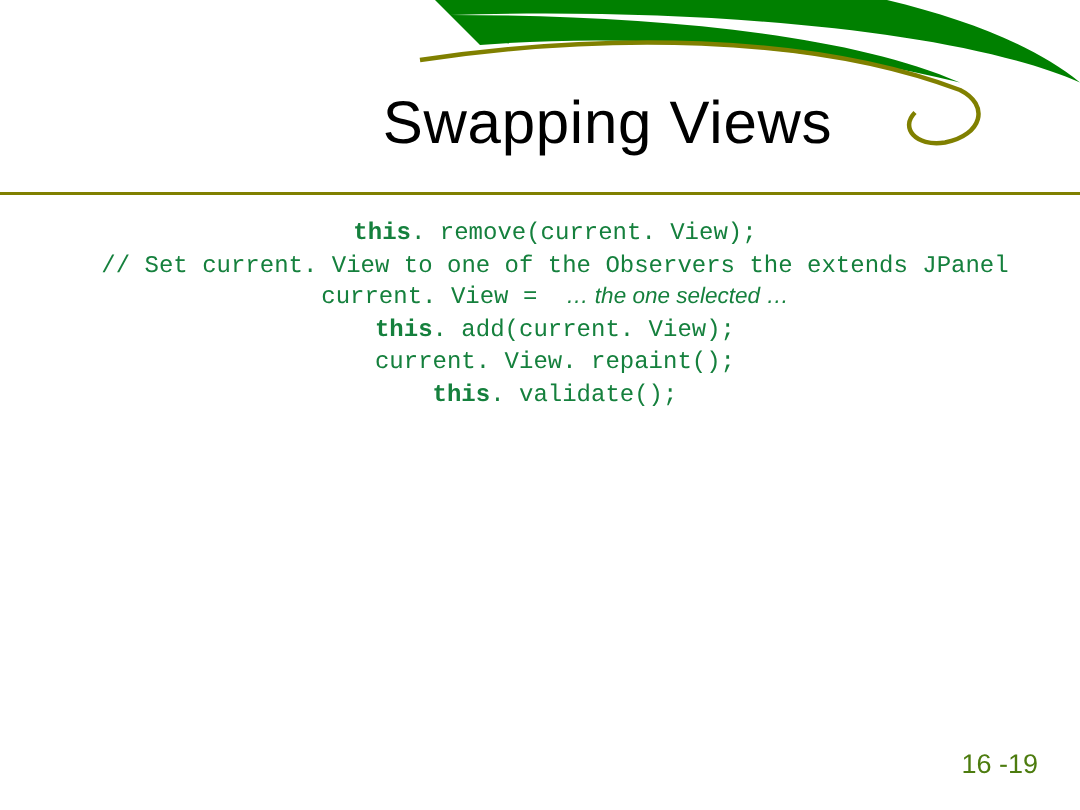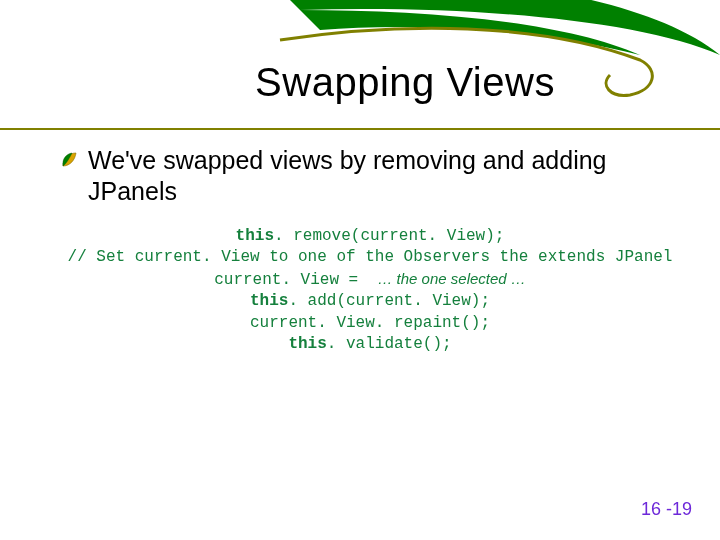--- a/index.html
+++ b/index.html
@@ -84,48 +84,41 @@
     font-family: Arial, Helvetica, sans-serif;
     font-style: italic;
     font-size: 15px;
   }
   
   .slidenum {
     position: absolute;
     bottom: 20px;
     right: 28px;
     font-size: 18px;
-    color: #6d28d9;
+    color: #4d7c0f;
   }
 </style>
 </head>
 <body>
 
 <div class="slide">
 
   <svg class="header-deco" viewBox="0 0 720 140">
 
     <path d="M 260 -30 C 450 -30 640 -10 720 55 C 640 20 470 5 300 10 C 420 10 560 20 640 55 C 540 30 420 22 320 30 Z" fill="#008000" stroke="none"></path>
 
     <path d="M 280 40 C 400 22 540 22 640 60 C 660 70 655 90 630 95 C 610 98 600 85 610 75" fill="none" stroke="#808000" stroke-width="3"></path>
   </svg>
 
   <div class="title">Swapping Views</div>
 
   <div class="divider"></div>
 
   <div class="body">
 
-    <div class="bullet-row">
-      <svg class="bullet-icon" width="18" height="18" viewBox="0 0 18 18">
-        <path d="M3 15 C 3 7 9 2 16 2 C 15 9 10 15 3 15 Z" fill="#d9a300" stroke="#8a6d00" stroke-width="0.6"></path>
-        <path d="M3 15 C 2 8 6 3 12 2 C 9 8 6 13 3 15 Z" fill="#008000" stroke="#005000" stroke-width="0.4"></path>
-      </svg>
-      <div class="bullet-text">We've swapped views by removing and adding JPanels</div>
-    </div>
 
     <div class="code-block"><span class="kw">this</span><span>. remove(current. View);</span>
 <span>// Set current. View to one of the Observers the extends JPanel</span>
 <span>current. View =  </span><span class="italic-note">… the one selected …</span>
 <span class="kw">this</span><span>. add(current. View);</span>
 <span>current. View. repaint();</span>
 <span class="kw">this</span><span>. validate();</span></div>
 
   </div>
 

